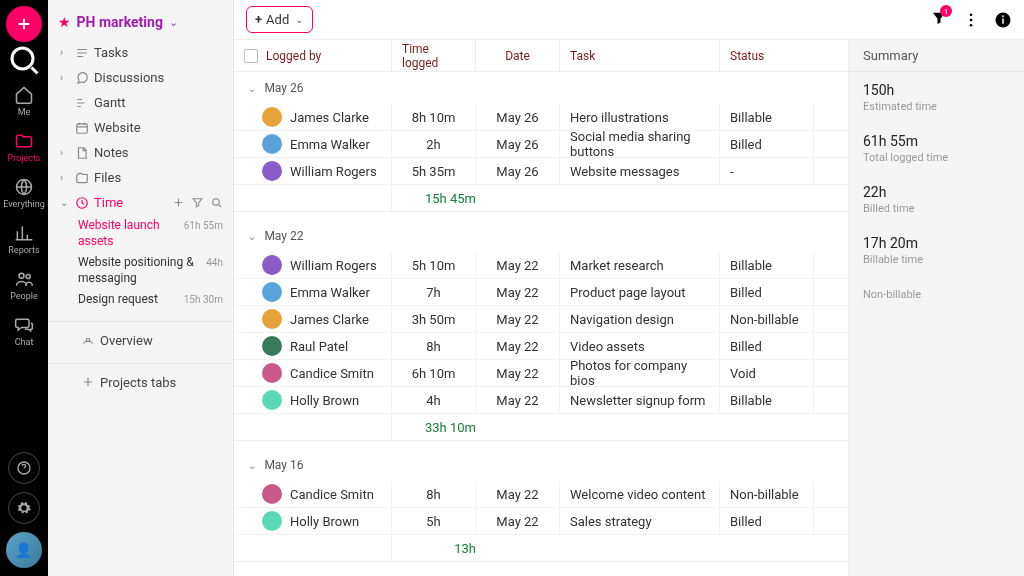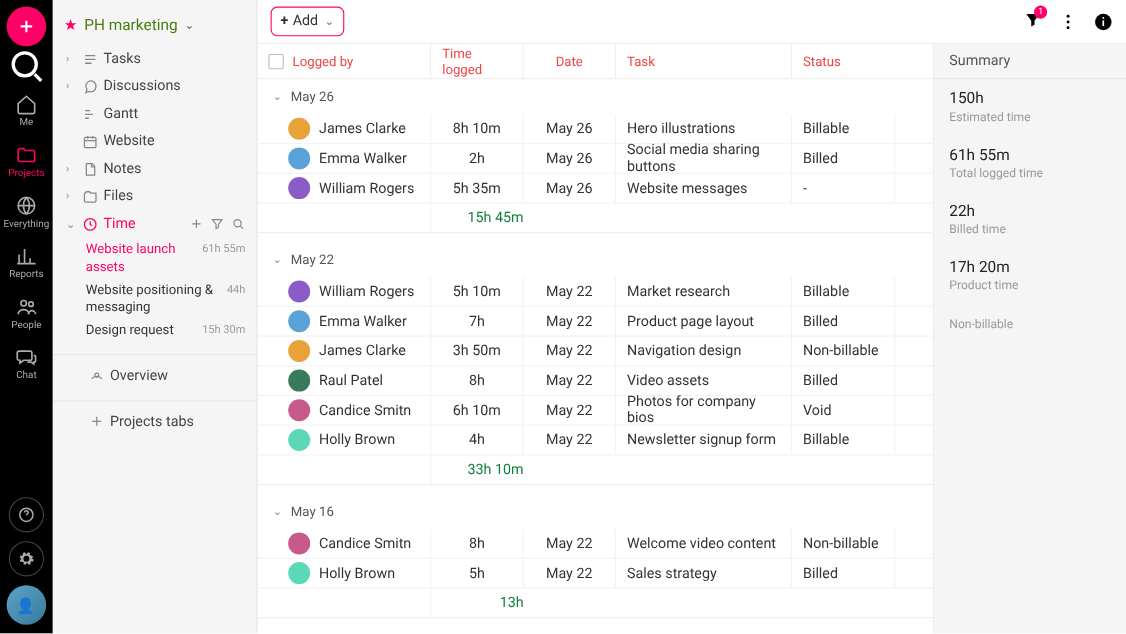--- a/index.html
+++ b/index.html
@@ -16,21 +16,21 @@
 .rail-item.active { color: #ff0066; }
 .rail-item svg { width: 20px; height: 20px; }
 .rail-item span { margin-top: 2px; }
 .rail-avatar { width: 36px; height: 36px; border-radius: 50%; background: linear-gradient(135deg,#5ba3c7,#3a7a9c); display:flex; align-items:center; justify-content:center; color:#fff; font-size:14px; }
 .rail-circle { width: 32px; height: 32px; border-radius: 50%; border: 1px solid #444; display: flex; align-items: center; justify-content: center; color: #aaa; cursor: pointer; }
 
 
 .sidebar { width: 186px; background: #f5f5f5; border-right: 1px solid #e5e5e5; display: flex; flex-direction: column; padding-top: 8px; }
 .proj-head { display: flex; align-items: center; padding: 6px 10px 10px 10px; gap: 6px; }
 .star { color: #ff0066; font-size: 14px; }
-.proj-name { font-weight: 400; font-size: 14px; color: #4d7c0f; }
+.proj-name { font-weight: 700; font-size: 14px; color: #a21caf; }
 .chev { font-size: 11px; color: #666; }
 .snav { flex: 1; overflow: auto; }
 .snav-item { display: flex; align-items: center; padding: 5px 10px 5px 12px; gap: 4px; cursor: pointer; color: #444; font-size: 13px; }
 .snav-item .carrot { width: 10px; font-size: 10px; color: #888; }
 .snav-item .ico { width: 16px; display: flex; justify-content: center; color: #888; }
 .snav-item .ico svg { width: 14px; height: 14px; }
 .snav-sub { padding-left: 26px; }
 .time-active { color: #ff0066; }
 .time-row { display: flex; align-items: center; }
 .time-tools { margin-left: auto; display: flex; gap: 6px; color: #888; }
@@ -48,21 +48,21 @@
 .add-btn { border: 1px solid #ff0066; border-radius: 6px; padding: 5px 8px; display: flex; align-items: center; gap: 4px; color: #333; font-size: 13px; cursor: pointer; }
 .add-btn .plus { font-weight: bold; }
 .add-btn .chev2 { font-size: 10px; color: #666; margin-left: 2px; }
 .top-tools { margin-left: auto; display: flex; align-items: center; gap: 14px; color: #222; }
 .top-tools svg { width: 18px; height: 18px; cursor: pointer; }
 .badge { position: relative; }
 .badge::after { content: "1"; position: absolute; top: -4px; right: -4px; background: #ff0066; color: #fff; font-size: 8px; width: 12px; height: 12px; border-radius: 50%; display: flex; align-items: center; justify-content: center; }
 
 .content { flex: 1; display: flex; overflow: hidden; }
 .table-wrap { flex: 1; overflow: auto; }
-.thead { display: flex; border-bottom: 1px solid #eee; color: #ef4444; font-size: 12px; height: 32px; align-items: flex-start; }
+.thead { display: flex; border-bottom: 1px solid #eee; color: #7f1d1d; font-size: 12px; height: 32px; align-items: flex-start; }
 .cell { border-right: 1px solid #eee; padding: 0 10px; display: flex; align-items: center; height: 100%; }
 .c-logged { width: 158px; }
 .c-logged .cb { width: 14px; height: 14px; border: 1.5px solid #bbb; border-radius: 2px; margin-right: 8px; }
 .c-time { width: 84px; justify-content: center; }
 .c-date { width: 84px; justify-content: center; }
 .c-task { width: 160px; }
 .c-status { width: 94px; border-right: none; }
 .group { display: flex; align-items: center; height: 32px; padding-left: 14px; color: #555; font-size: 12px; cursor: pointer; }
 .group .gchev { font-size: 10px; margin-right: 8px; color: #888; }
 .row { display: flex; border-bottom: 1px solid #f2f2f2; height: 27px; align-items: center; }
@@ -460,21 +460,21 @@
             <div class="summary-item">
               <div class="val">61h 55m</div>
               <div class="lab">Total logged time</div>
             </div>
             <div class="summary-item">
               <div class="val">22h</div>
               <div class="lab">Billed time</div>
             </div>
             <div class="summary-item">
               <div class="val">17h 20m</div>
-              <div class="lab">Product time</div>
+              <div class="lab">Billable time</div>
             </div>
             <div class="summary-item">
               <div class="lab">Non-billable</div>
             </div>
           </div>
       </div>
     </div>
   </div>
 </div>
 

